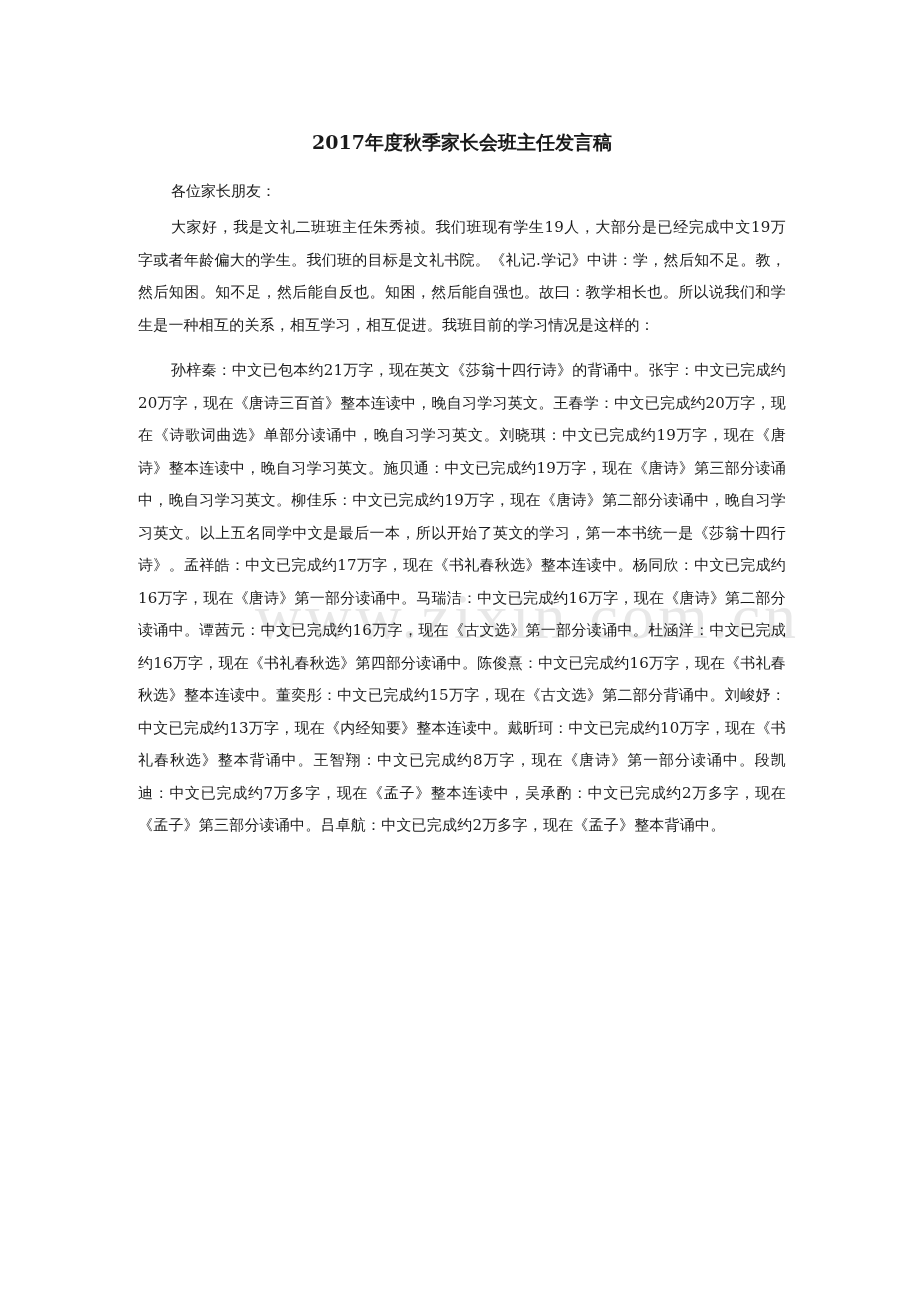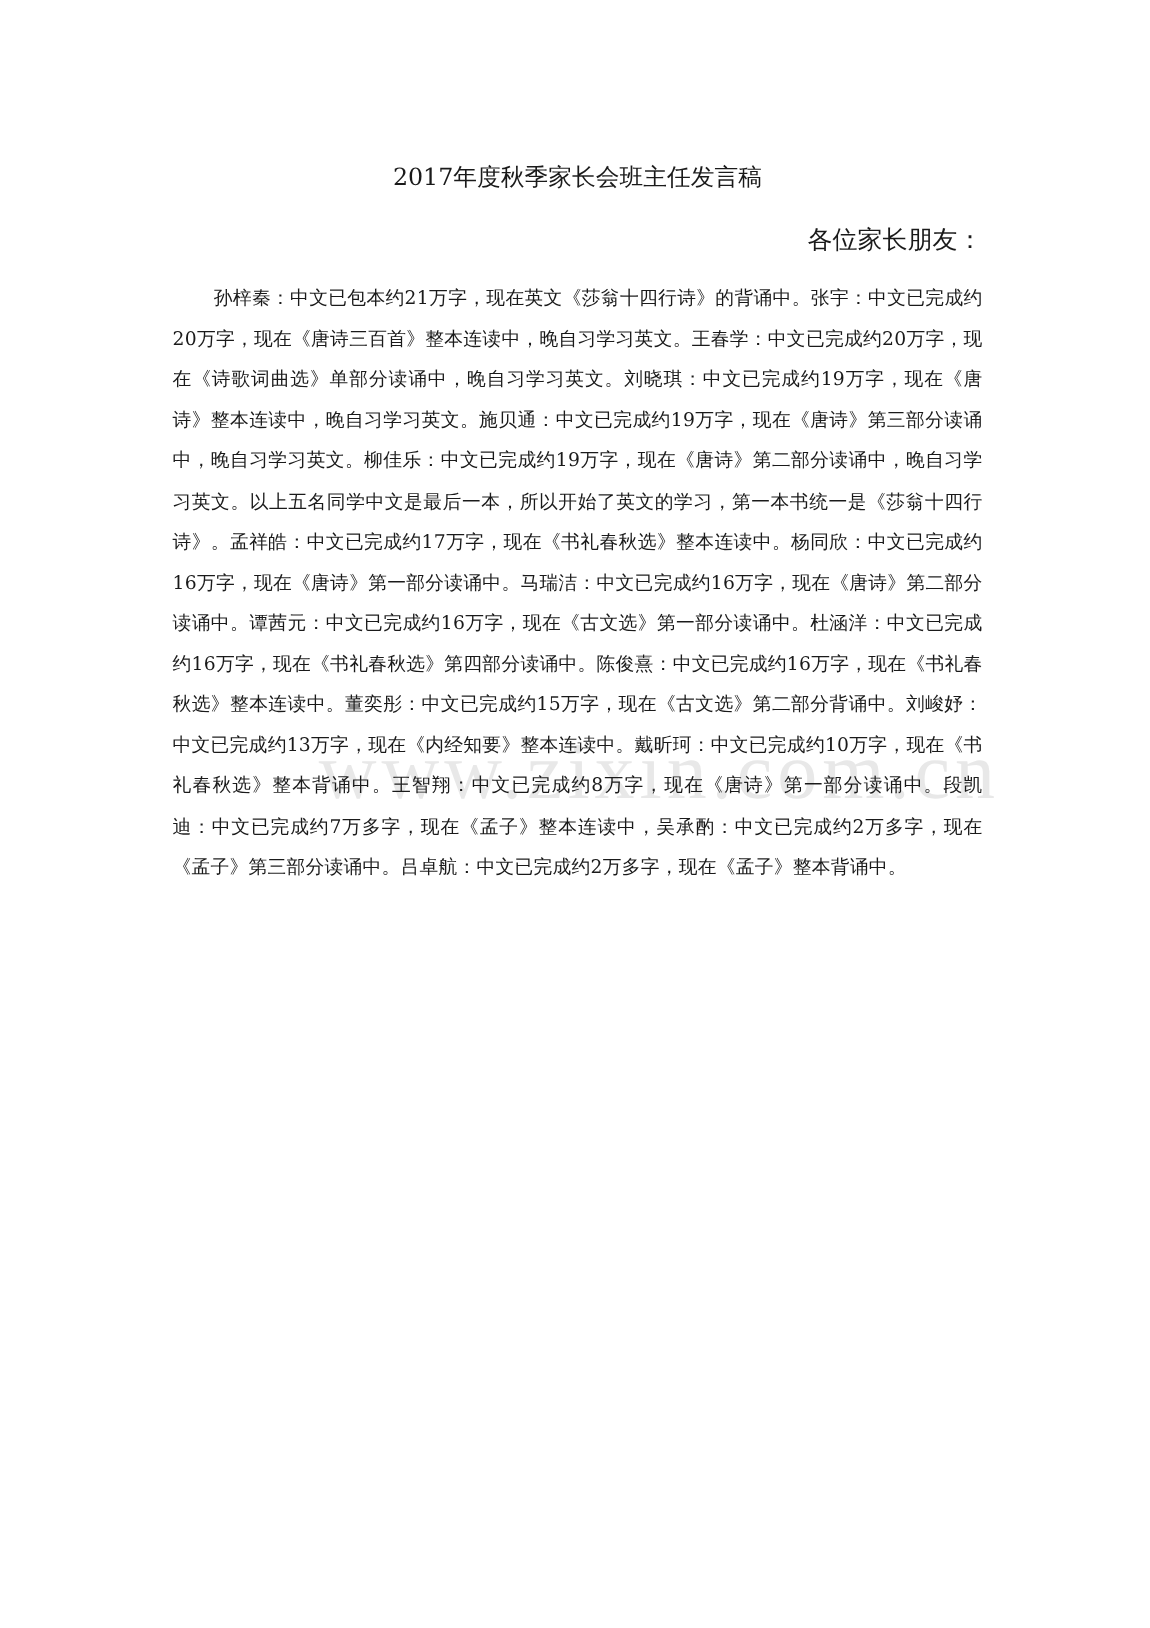--- a/index.html
+++ b/index.html
@@ -24,31 +24,30 @@
     }
     .content {
       position: absolute;
       left: 138px;
       top: 126px;
       width: 648px;
     }
     .title {
       text-align: center;
       font-size: 19px;
-      font-weight: normal;
+      font-weight: bold;
       line-height: 32px;
       margin: 0 0 17px 0;
       letter-spacing: 0px;
     }
     .salutation {
-      font-size: 20px;
+      font-size: 15px;
       line-height: 32px;
       text-indent: 33px;
-      margin: 0 0 15px 0;
-      text-align: right;
+      margin: 0 0 4px 0;
     }
     .para {
       font-size: 15px;
       line-height: 32.5px;
       text-indent: 33px;
       text-align: justify;
       margin: 0 0 13px 0;
       letter-spacing: 0.2px;
     }
     .watermark {
@@ -64,15 +63,16 @@
     }
   </style>
 </head>
 <body>
 
 <div class="page">
   <div class="watermark">www.zixin.com.cn</div>
   <div class="content">
     <h1 class="title">2017年度秋季家长会班主任发言稿</h1>
     <p class="salutation">各位家长朋友：</p>
+    <p class="para">大家好，我是文礼二班班主任朱秀祯。我们班现有学生19人，大部分是已经完成中文19万字或者年龄偏大的学生。我们班的目标是文礼书院。《礼记.学记》中讲：学，然后知不足。教，然后知困。知不足，然后能自反也。知困，然后能自强也。故曰：教学相长也。所以说我们和学生是一种相互的关系，相互学习，相互促进。我班目前的学习情况是这样的：</p>
     <p class="para">孙梓秦：中文已包本约21万字，现在英文《莎翁十四行诗》的背诵中。张宇：中文已完成约20万字，现在《唐诗三百首》整本连读中，晚自习学习英文。王春学：中文已完成约20万字，现在《诗歌词曲选》单部分读诵中，晚自习学习英文。刘晓琪：中文已完成约19万字，现在《唐诗》整本连读中，晚自习学习英文。施贝通：中文已完成约19万字，现在《唐诗》第三部分读诵中，晚自习学习英文。柳佳乐：中文已完成约19万字，现在《唐诗》第二部分读诵中，晚自习学习英文。以上五名同学中文是最后一本，所以开始了英文的学习，第一本书统一是《莎翁十四行诗》。孟祥皓：中文已完成约17万字，现在《书礼春秋选》整本连读中。杨同欣：中文已完成约16万字，现在《唐诗》第一部分读诵中。马瑞洁：中文已完成约16万字，现在《唐诗》第二部分读诵中。谭茜元：中文已完成约16万字，现在《古文选》第一部分读诵中。杜涵洋：中文已完成约16万字，现在《书礼春秋选》第四部分读诵中。陈俊熹：中文已完成约16万字，现在《书礼春秋选》整本连读中。董奕彤：中文已完成约15万字，现在《古文选》第二部分背诵中。刘峻妤：中文已完成约13万字，现在《内经知要》整本连读中。戴昕珂：中文已完成约10万字，现在《书礼春秋选》整本背诵中。王智翔：中文已完成约8万字，现在《唐诗》第一部分读诵中。段凯迪：中文已完成约7万多字，现在《孟子》整本连读中，吴承酌：中文已完成约2万多字，现在《孟子》第三部分读诵中。吕卓航：中文已完成约2万多字，现在《孟子》整本背诵中。</p>
   </div>
 </div>
 
 </body></html>

